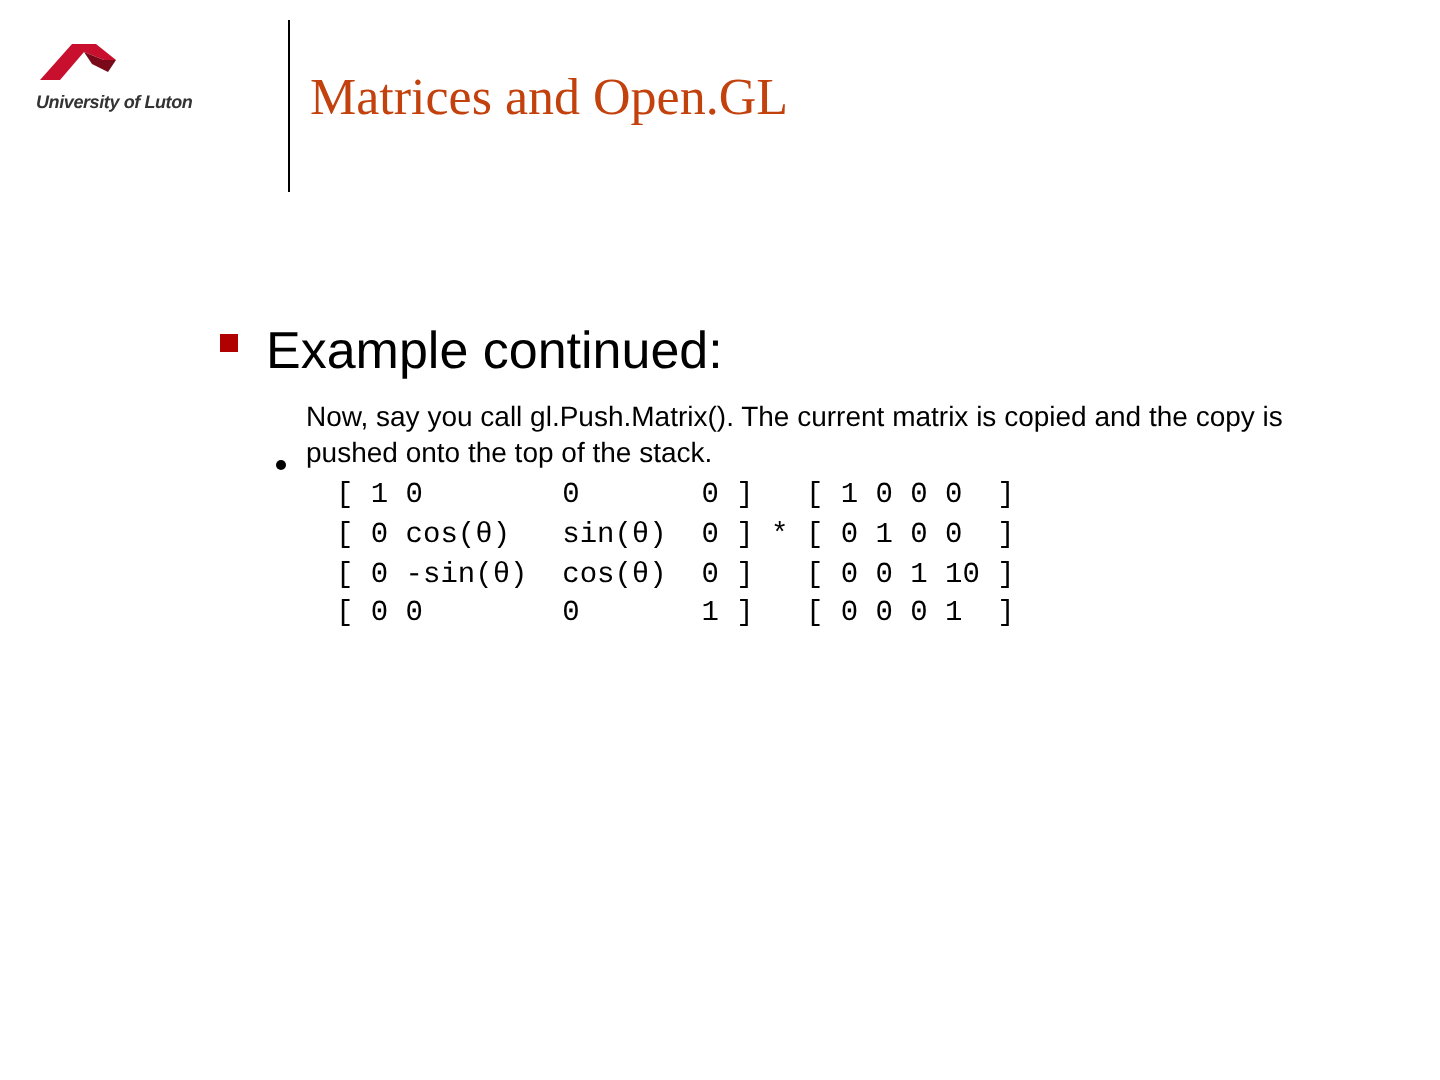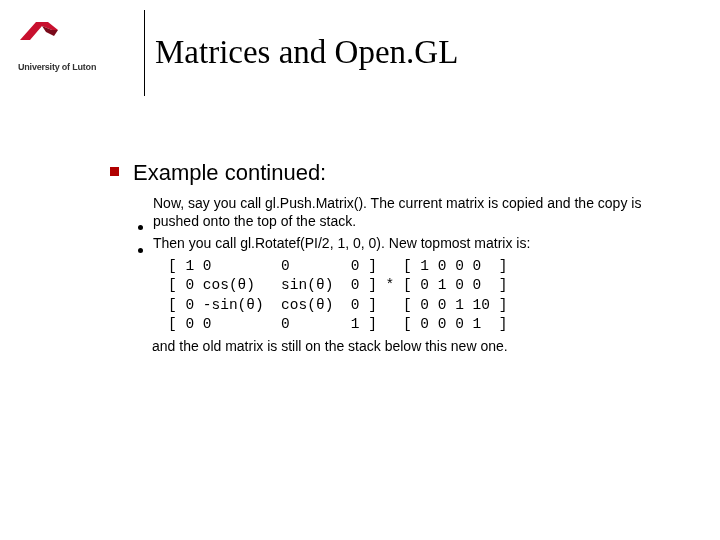--- a/index.html
+++ b/index.html
@@ -2,27 +2,27 @@
 <html><head>
 <meta charset="utf-8">
 <style>
   * { margin: 0; padding: 0; box-sizing: border-box; }
   html, body { width: 720px; height: 540px; font-family: Arial, Helvetica, sans-serif; background: #fff; color: #000; overflow: hidden; }
   .slide { position: relative; width: 720px; height: 540px; }
   .header { position: absolute; top: 18px; left: 18px; display: flex; align-items: flex-start; }
   .logo-block { width: 120px; }
   .logo-shape { width: 44px; height: 28px; position: relative; }
   .logo-shape svg { display: block; }
-  .logo-text { font-size: 9px; font-weight: bold; color: #333; margin-top: 16px; letter-spacing: -0.2px; }
+  .logo-text { font-size: 9px; font-weight: bold; color: #333; margin-top: 0; letter-spacing: -0.2px; font-style: italic; }
   .vrule { border-left: 1px solid #000; height: 86px; margin-left: 6px; margin-right: 10px; margin-top: -8px; }
-  .title { font-family: "Times New Roman", Times, serif; font-size: 33px; color: #000000; padding-top: 16px; }
+  .title { font-family: "Times New Roman", Times, serif; font-size: 26px; color: #c2410c; padding-top: 16px; }
   .content { position: absolute; top: 160px; left: 110px; width: 560px; }
   .level1 { display: flex; align-items: flex-start; margin-bottom: 8px; }
   .sq-bullet { width: 9px; height: 9px; background: #b00000; margin-top: 7px; margin-right: 14px; flex-shrink: 0; }
-  .level1-text { font-size: 22px; }
+  .level1-text { font-size: 26px; }
   .level2 { display: flex; align-items: flex-end; margin-bottom: 4px; }
   .dot-bullet { width: 5px; height: 5px; border-radius: 50%; background: #000; margin-top: 6px; margin-right: 10px; margin-left: 4px; flex-shrink: 0; }
   .level2-text { font-size: 14px; line-height: 1.3; }
   .matrix-block { font-family: "Courier New", Courier, monospace; font-size: 14.5px; line-height: 1.35; margin-left: 34px; margin-top: 2px; margin-bottom: 2px; white-space: pre; }
   .building { position: absolute; left: 0; bottom: 0; width: 210px; height: 250px; z-index: -1; opacity: 0.9; }
 </style>
 </head>
 <body>
 
 <div class="slide">
@@ -48,31 +48,26 @@
       <div class="level1-text">Example continued:</div>
     </div>
 
     <div style="margin-left:24px;">
 
       <div class="level2">
         <div class="dot-bullet"></div>
         <div class="level2-text">Now, say you call gl.Push.Matrix(). The current matrix is copied and the copy is pushed onto the top of the stack.</div>
       </div>
 
-      <div class="level2">
-        <div class="dot-bullet"></div>
-        <div class="level2-text">Then you call gl.Rotatef(PI/2, 1, 0, 0). New topmost matrix is:</div>
-      </div>
 
       <div class="matrix-block"><span>[ 1 0        0       0 ]   [ 1 0 0 0  ]</span>
 <span>[ 0 cos(θ)   sin(θ)  0 ] * [ 0 1 0 0  ]</span>
 <span>[ 0 -sin(θ)  cos(θ)  0 ]   [ 0 0 1 10 ]</span>
 <span>[ 0 0        0       1 ]   [ 0 0 0 1  ]</span></div>
 
-      <div class="level2-text" style="margin-left:18px; margin-bottom:4px;">and the old matrix is still on the stack below this new one.</div>
 
 
     </div>
   </div>
 
   <svg class="building" viewBox="0 0 210 250" preserveAspectRatio="xMinYMax slice">
     <rect x="0" y="0" width="210" height="250" fill="#e8e8ea"></rect>
     <polygon points="0,250 0,120 70,40 150,70 150,250" fill="#cfd1d4"></polygon>
     <polygon points="0,250 0,130 65,55 65,250" fill="#bfc2c6"></polygon>
     <polygon points="65,55 150,80 150,250 65,250" fill="#d7d9dc"></polygon>

